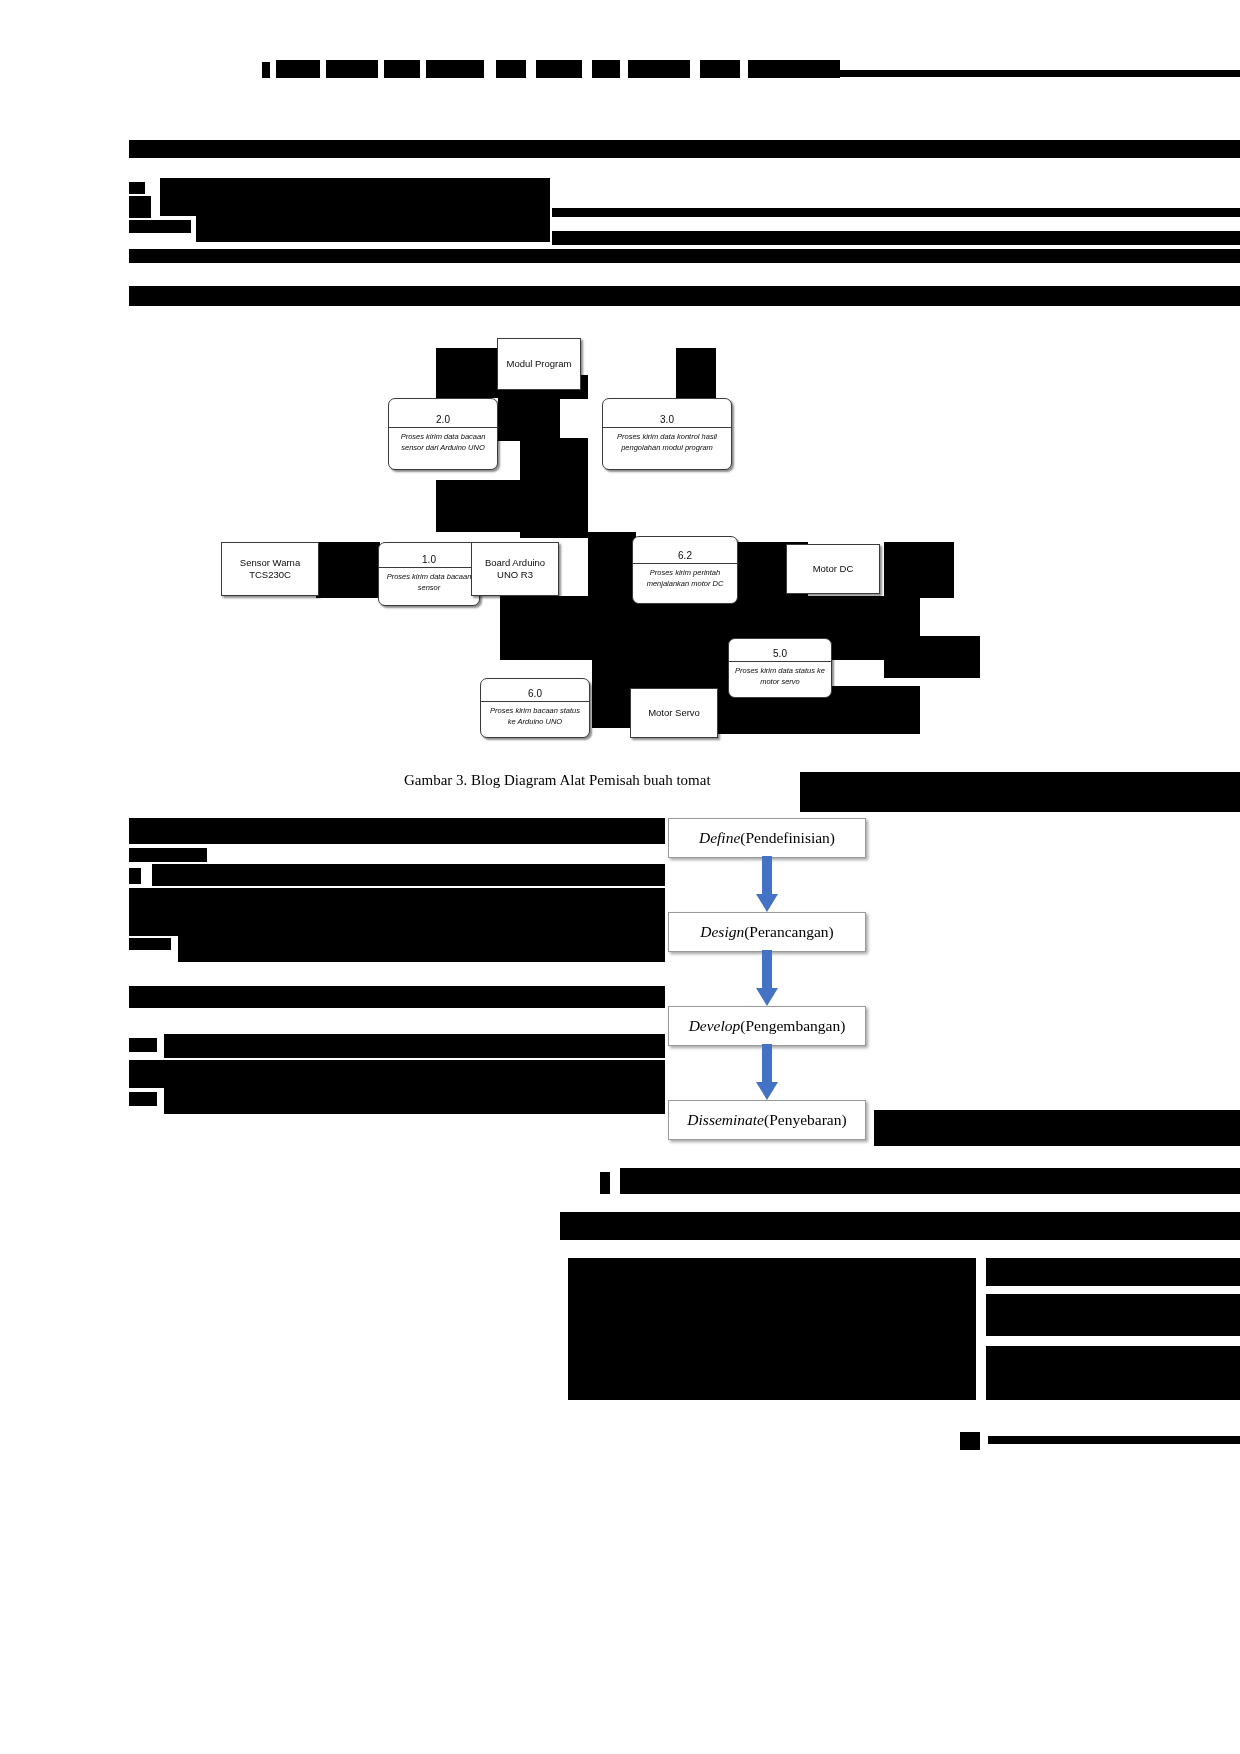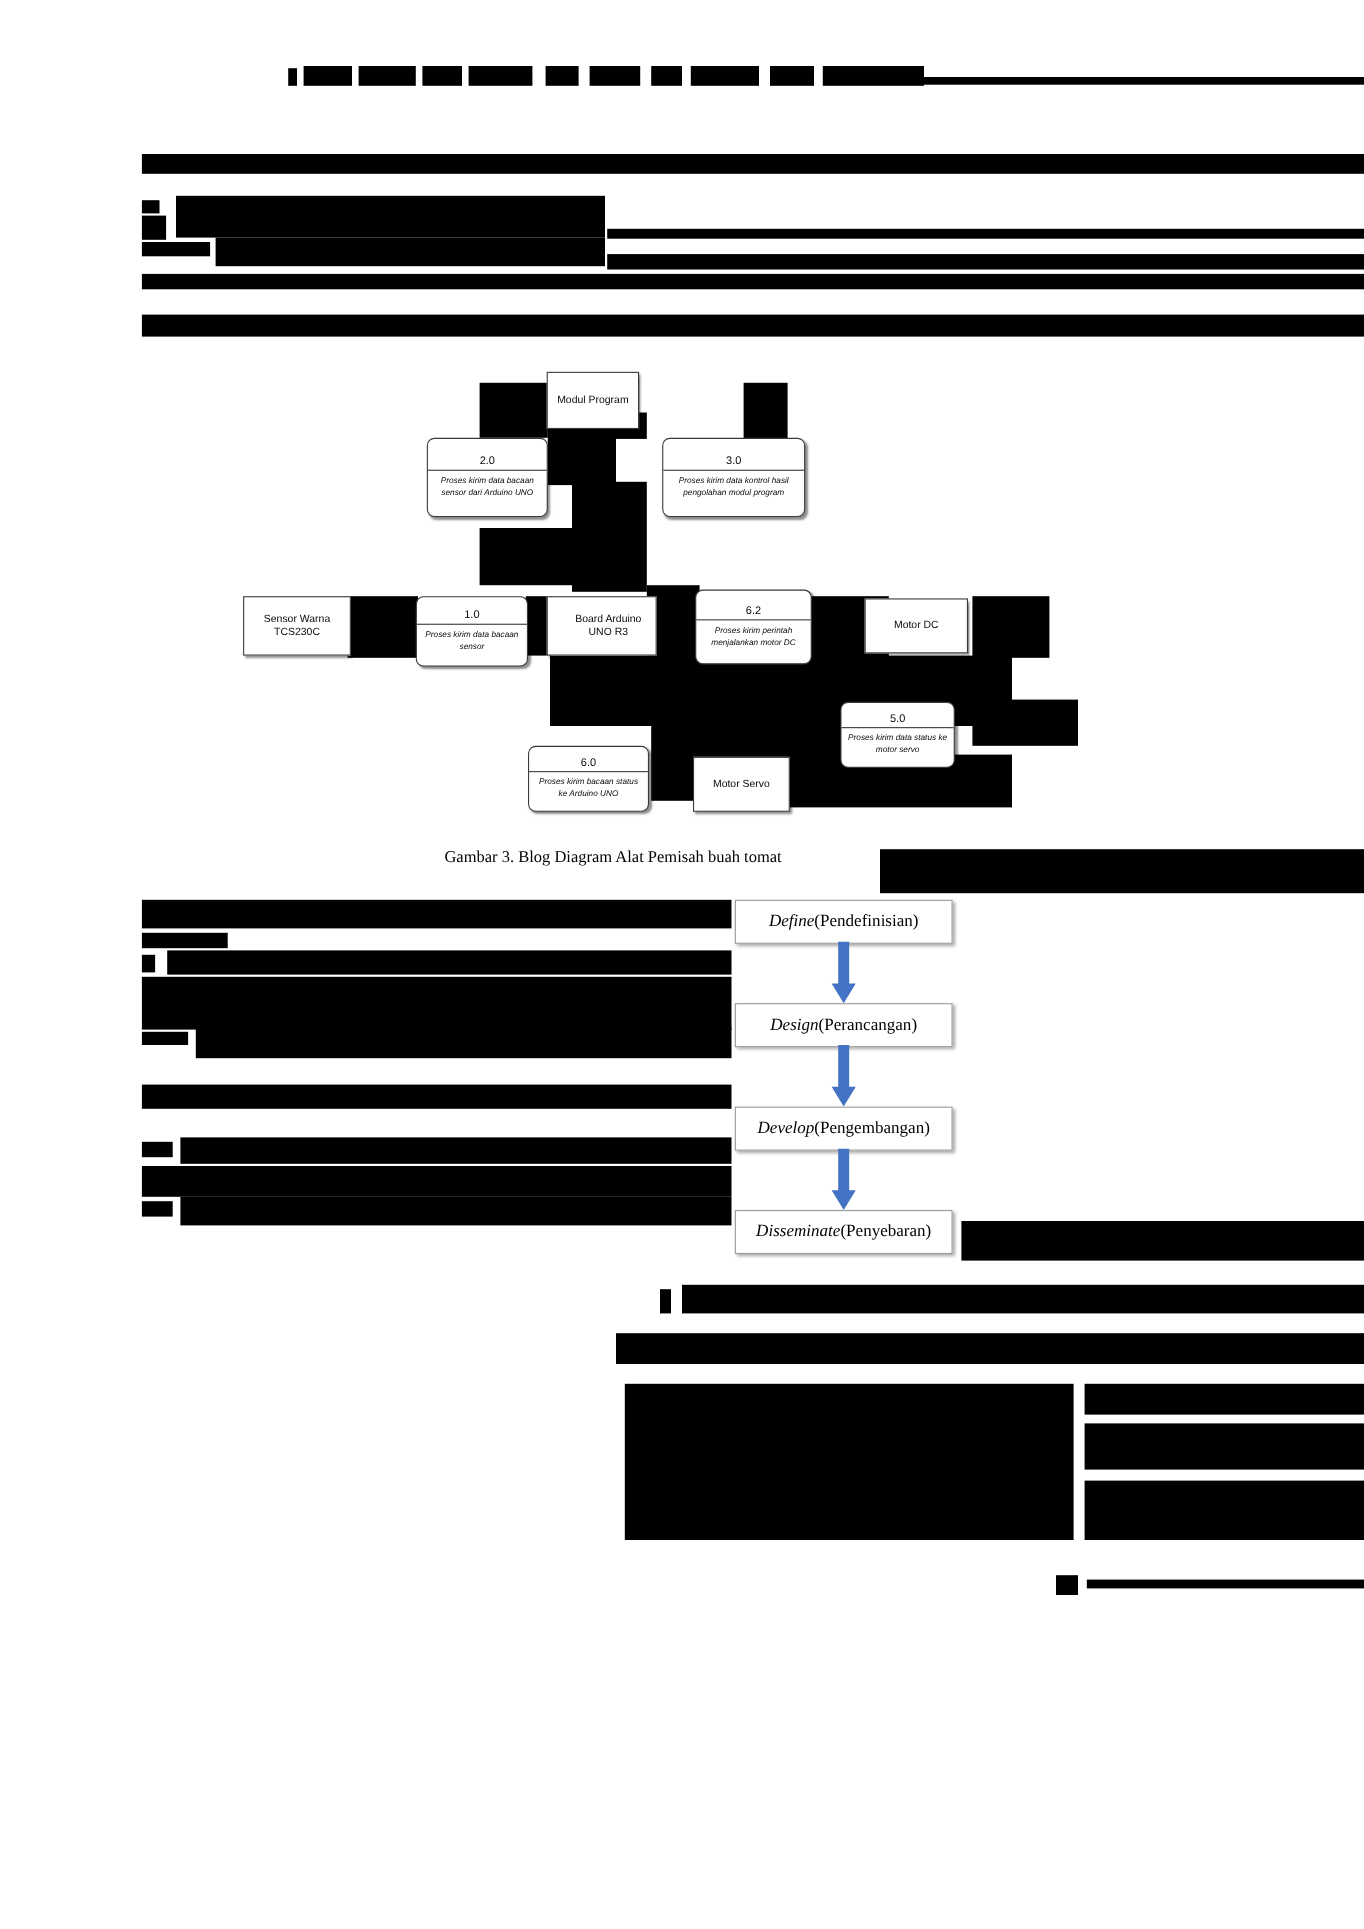--- a/index.html
+++ b/index.html
@@ -97,35 +97,35 @@
     <div class="bd-box" style="left:221px;top:222px;width:96px;height:52px;">
       <div class="bd-plain">Sensor Warna TCS230C</div>
     </div>
 
     <div class="bd-box rounded" style="left:378px;top:222px;width:100px;height:62px;">
       <div class="bd-id">1.0</div>
       <div class="bd-sep"></div>
       <div class="bd-desc">Proses kirim data bacaan sensor</div>
     </div>
 
-    <div class="bd-box" style="left:497px;top:222px;width:86px;height:52px;padding-left:12px;">
+    <div class="bd-box" style="left:471px;top:222px;width:86px;height:52px;">
       <div class="bd-plain">Board Arduino UNO R3</div>
     </div>
 
     <div class="bd-box rounded" style="left:632px;top:216px;width:104px;height:66px;">
       <div class="bd-id">6.2</div>
       <div class="bd-sep"></div>
       <div class="bd-desc">Proses kirim perintah menjalankan motor DC</div>
     </div>
 
     <div class="bd-box" style="left:786px;top:224px;width:92px;height:48px;">
       <div class="bd-plain">Motor DC</div>
     </div>
 
-    <div class="bd-box rounded" style="left:764px;top:318px;width:102px;height:58px;">
+    <div class="bd-box rounded" style="left:728px;top:318px;width:102px;height:58px;">
       <div class="bd-id">5.0</div>
       <div class="bd-sep"></div>
       <div class="bd-desc">Proses kirim data status ke motor servo</div>
     </div>
 
     <div class="bd-box rounded" style="left:480px;top:358px;width:108px;height:58px;">
       <div class="bd-id">6.0</div>
       <div class="bd-sep"></div>
       <div class="bd-desc">Proses kirim bacaan status ke Arduino UNO</div>
     </div>

